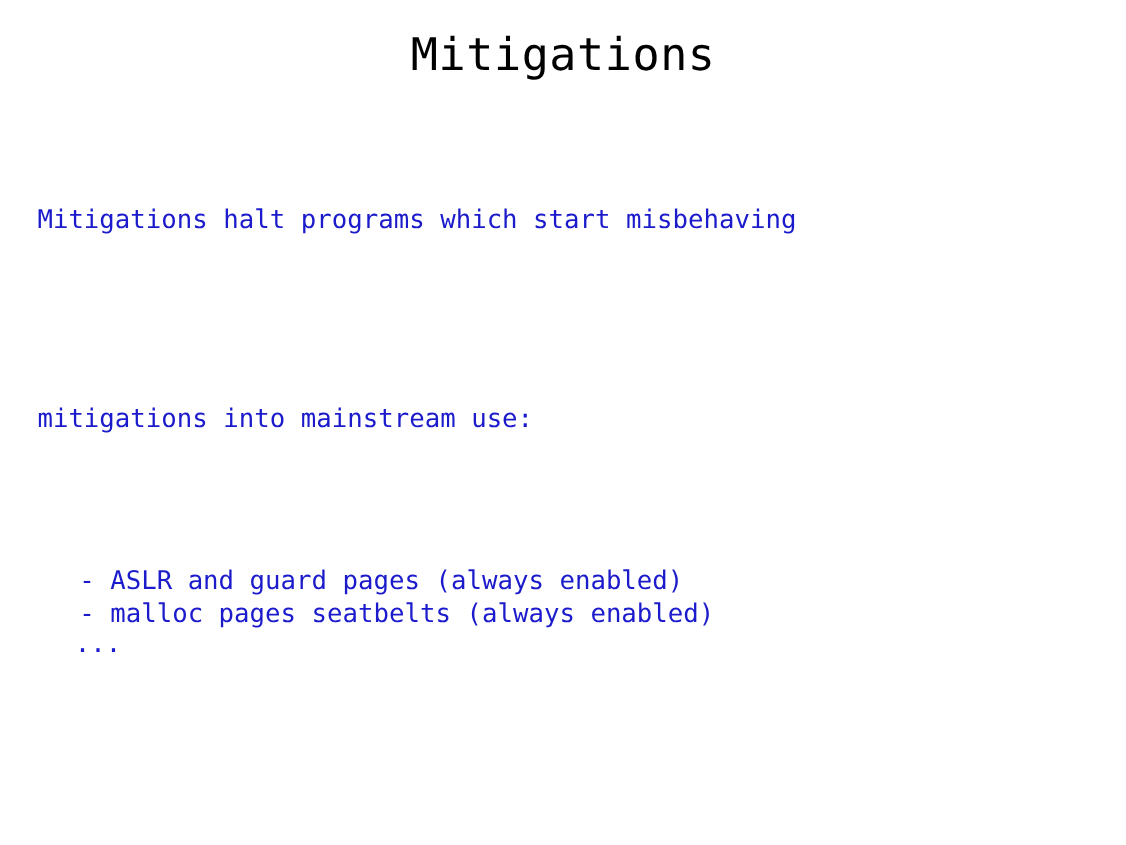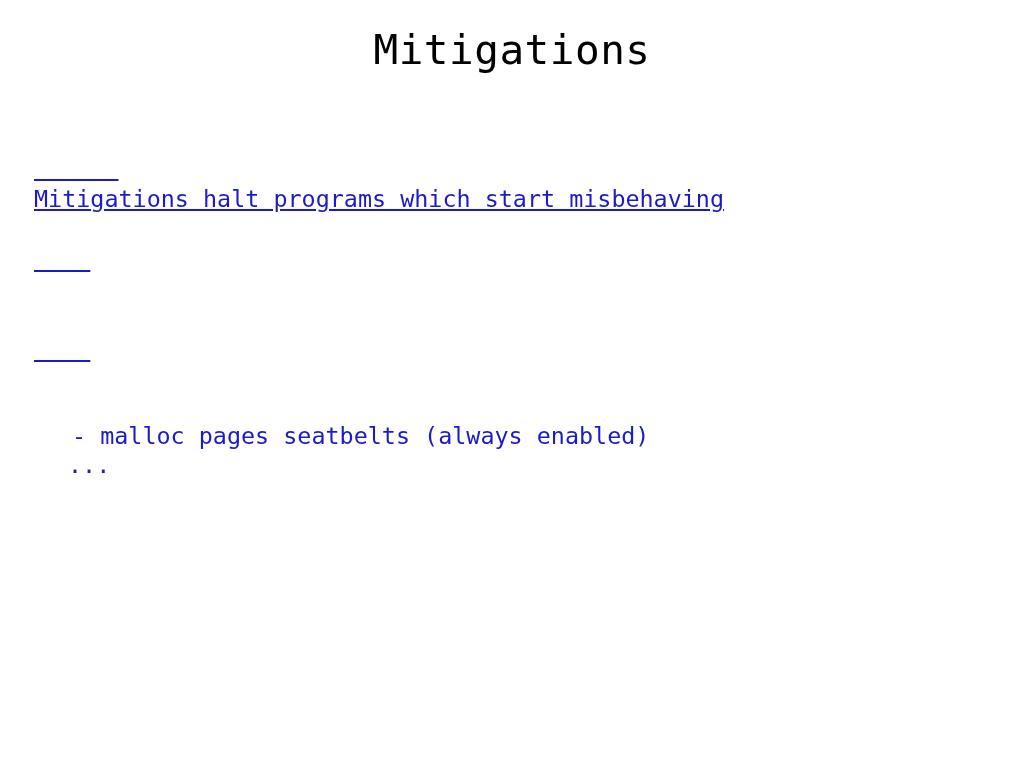--- a/index.html
+++ b/index.html
@@ -46,21 +46,20 @@
     width: 960px;
     color: #1B1BCC;
     font-family: "DejaVu Sans Mono", "Liberation Mono", monospace;
     font-size: 23.4px;
     line-height: 30.2px;
   }
 
   .para {
     margin: 0 0 30px 0;
     white-space: pre;
-    text-decoration: underline;
   }
   .para:last-child { margin-bottom: 0; }
 
   .line {
     white-space: pre;
     display: block;
   }
 
   
   .bullets {
@@ -88,23 +87,25 @@
 
   <div id="slide-title">Mitigations</div>
 
   <div id="slide-body">
 
     <div class="para">
       <span class="line">Mitigations halt programs which start misbehaving</span>
     </div>
 
     <div class="para">
+      <span class="line">mitigations into mainstream use:</span>
     </div>
 
     <div class="spacer-sm"></div>
 
     <div class="bullets">
+      <span class="bullet-line">- ASLR and guard pages (always enabled)</span>
       <span class="bullet-line">- malloc pages seatbelts (always enabled)</span>
       <span class="ellipsis-line">...</span>
     </div>
 
   </div>
 </div>
 
 </body></html>

